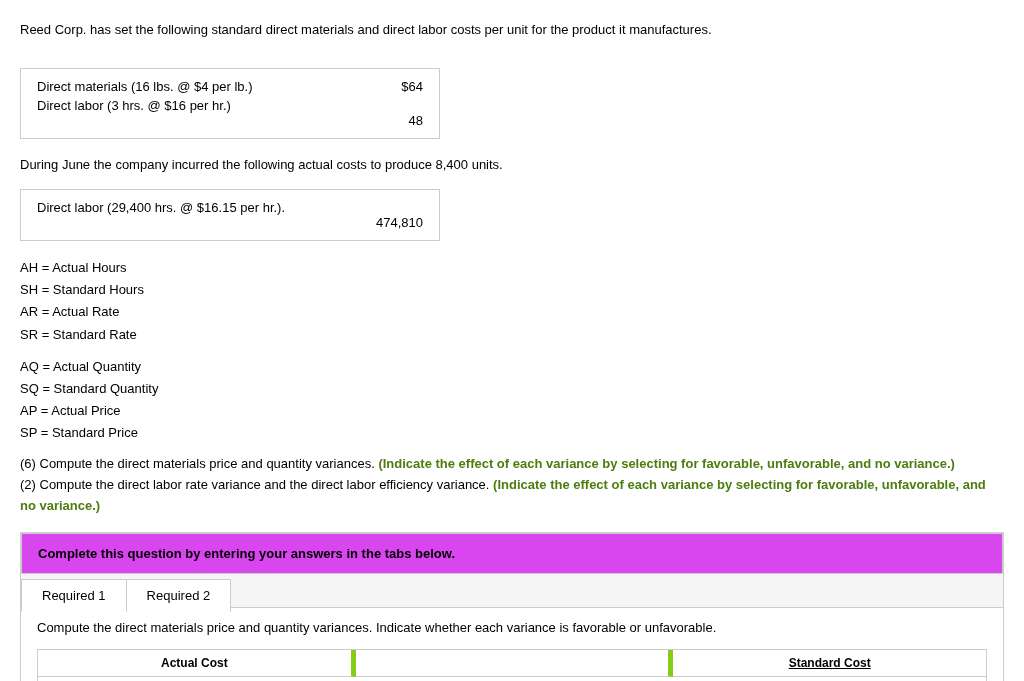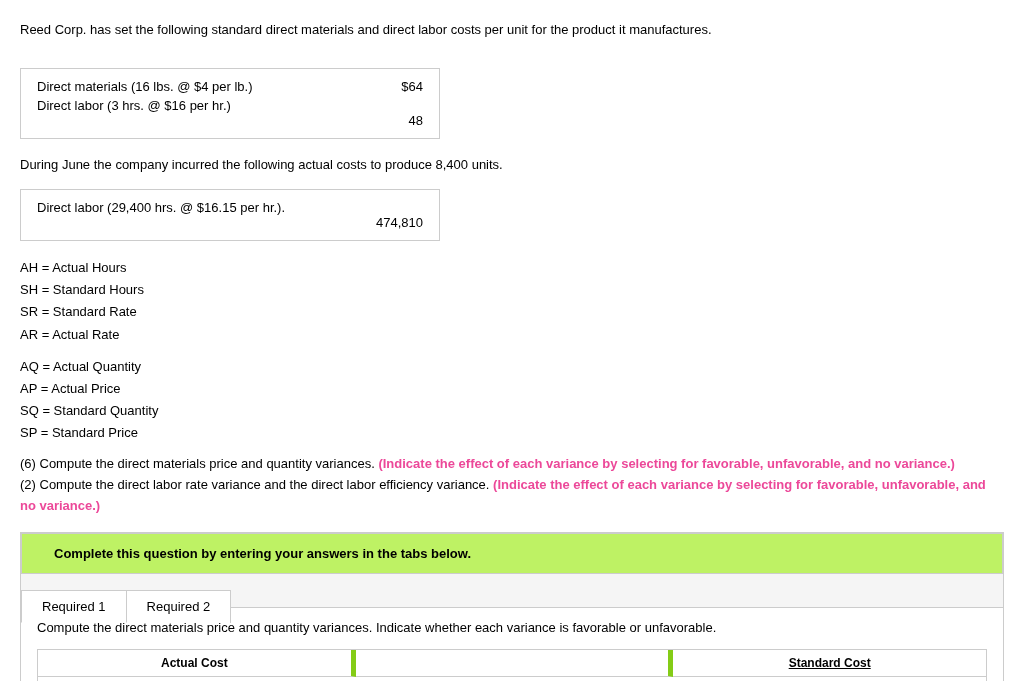--- a/index.html
+++ b/index.html
@@ -36,45 +36,45 @@
     }
     .abbreviations {
       margin-bottom: 10px;
       line-height: 1.7;
     }
     .question-block {
       margin-bottom: 16px;
       line-height: 1.6;
     }
     .question-block .red-bold {
-      color: #ec4899;
+      color: #4d7c0f;
       font-weight: bold;
     }
     .complete-banner {
-      background: #bef264;
-      border: 1px solid #ccc;
-      padding: 12px 32px;
+      background: #d946ef;
+      border: 1px solid #ccc;
+      padding: 12px 16px;
       font-weight: bold;
       margin-bottom: 0;
     }
     .tabs-row {
       display: flex;
       border-bottom: 1px solid #ccc;
       background: #f5f5f5;
     }
     .tab {
       padding: 8px 20px;
       border: 1px solid #ccc;
       border-bottom: none;
       background: #fff;
       cursor: pointer;
       font-size: 13px;
       margin-right: -1px;
       position: relative;
-      top: 16px;
+      top: 5px;
     }
     .tab.active {
       background: #fff;
       border-bottom: 1px solid #fff;
       font-weight: normal;
       z-index: 1;
     }
     .tab-content {
       padding: 12px 16px;
       background: #fff;
@@ -152,28 +152,28 @@
 <div class="cost-table">
   <div class="cost-row">
     <span class="cost-label">Direct labor (29,400 hrs. @ $16.15 per hr.).</span>
     <span class="cost-value">474,810</span>
   </div>
 </div>
 
 <div class="abbreviations">
   <div>AH = Actual Hours</div>
   <div>SH = Standard Hours</div>
+  <div>AR = Actual Rate</div>
   <div>SR = Standard Rate</div>
-  <div>AR = Actual Rate</div>
 </div>
 
 <div class="abbreviations">
   <div>AQ = Actual Quantity</div>
+  <div>SQ = Standard Quantity</div>
   <div>AP = Actual Price</div>
-  <div>SQ = Standard Quantity</div>
   <div>SP = Standard Price</div>
 </div>
 
 <div class="question-block">
   <p>
     <span>(6) Compute the direct materials price and quantity variances.</span>
     <span class="red-bold">(Indicate the effect of each variance by selecting for favorable, unfavorable, and no variance.)</span>
   </p>
   <p>
     <span>(2) Compute the direct labor rate variance and the direct labor efficiency variance.</span>

